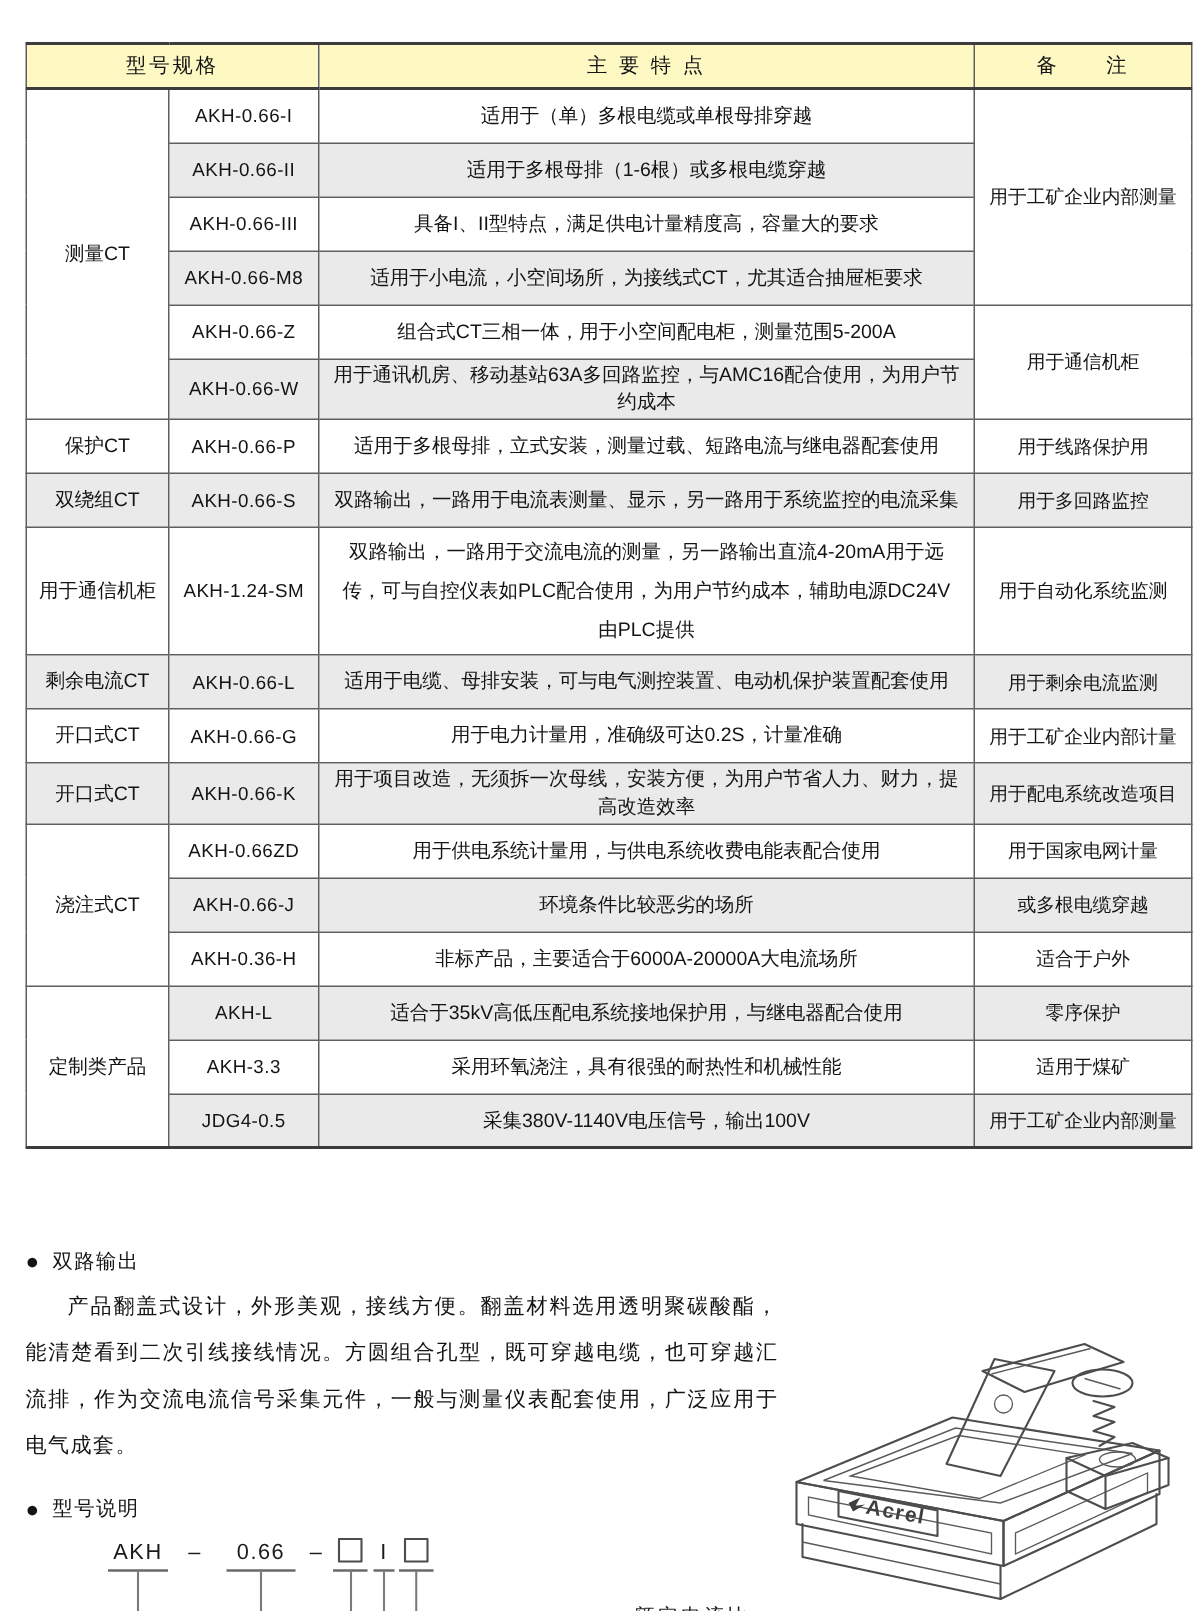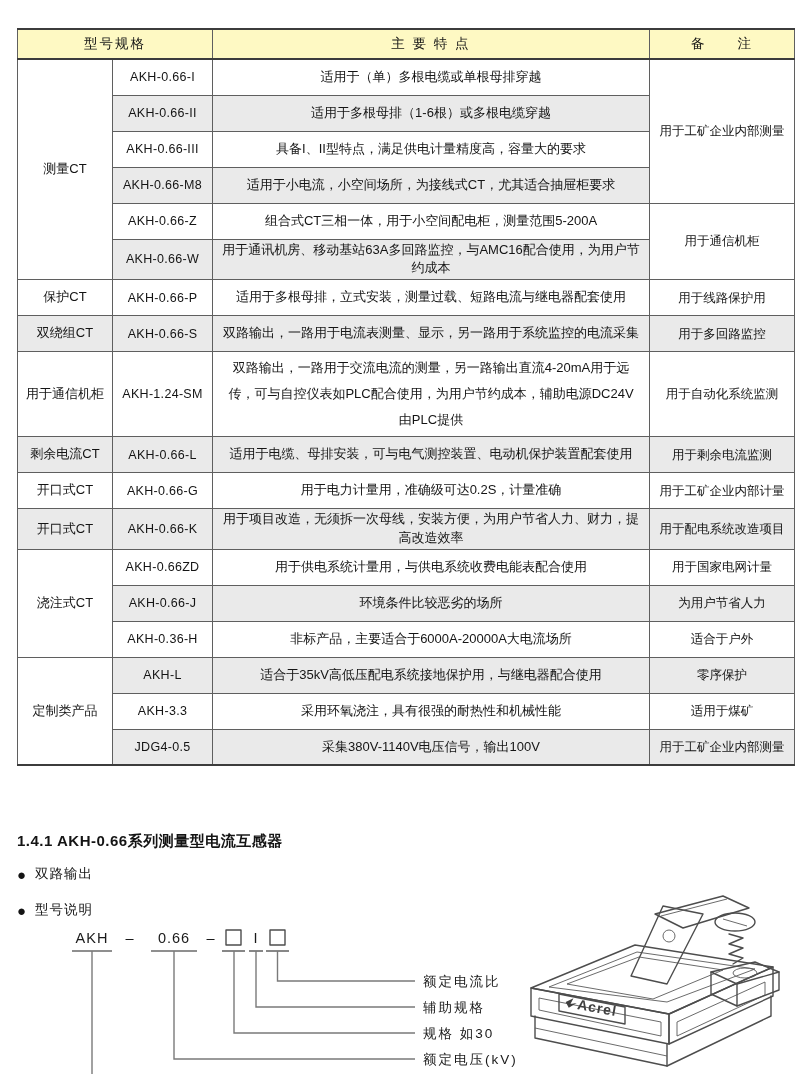--- a/index.html
+++ b/index.html
@@ -162,21 +162,21 @@
         </tr>
         <tr>
           <td rowspan="3" class="col-cat merged">浇注式CT</td>
           <td class="col-model">AKH-0.66ZD</td>
           <td class="col-feat">用于供电系统计量用，与供电系统收费电能表配合使用</td>
           <td rowspan="1" class="col-remark">用于国家电网计量</td>
         </tr>
         <tr class="shade">
           <td class="col-model">AKH-0.66-J</td>
           <td class="col-feat">环境条件比较恶劣的场所</td>
-          <td rowspan="1" class="col-remark">为用户节省人力</td>
+          <td rowspan="1" class="col-remark">或多根电缆穿越</td>
         </tr>
         <tr>
           <td class="col-model">AKH-0.36-H</td>
           <td class="col-feat">非标产品，主要适合于6000A-20000A大电流场所</td>
           <td rowspan="1" class="col-remark">适合于户外</td>
         </tr>
         <tr class="shade">
           <td rowspan="3" class="col-cat merged">定制类产品</td>
           <td class="col-model">AKH-L</td>
           <td class="col-feat">适合于35kV高低压配电系统接地保护用，与继电器配合使用</td>
@@ -189,27 +189,27 @@
         </tr>
         <tr class="shade">
           <td class="col-model">JDG4-0.5</td>
           <td class="col-feat">采集380V-1140V电压信号，输出100V</td>
           <td rowspan="1" class="col-remark">用于工矿企业内部测量</td>
         </tr>
       </tbody>
   </table>
 
   <div class="lower">
-    <div class="h2">1.4.1 AKH-0.66系列测量型电流互感器</div>
 
     <div class="bullet-line">
       <span class="bullet-dot">●</span>
       <span>双路输出</span>
     </div>
 
+    <div class="para">产品翻盖式设计，外形美观，接线方便。翻盖材料选用透明聚碳酸酯，能清楚看到二次引线接线情况。方圆组合孔型，既可穿越电缆，也可穿越汇流排，作为交流电流信号采集元件，一般与测量仪表配套使用，广泛应用于电气成套。</div>
 
     <svg class="product-figure" viewBox="0 0 292 180">
 
       <polygon class="draw" points="16,100 120,57 258,79 154,126"></polygon>
       <polygon class="draw-thin" points="34,99 122,64 240,81 152,114"></polygon>
 
       <polygon class="draw-thin" points="52,96 124,69 208,82 138,111"></polygon>
 
       <polygon class="draw" points="16,100 16,128 154,156 154,126"></polygon>
       <polygon class="draw-thin" points="24,110 24,122 146,148 146,134"></polygon>

